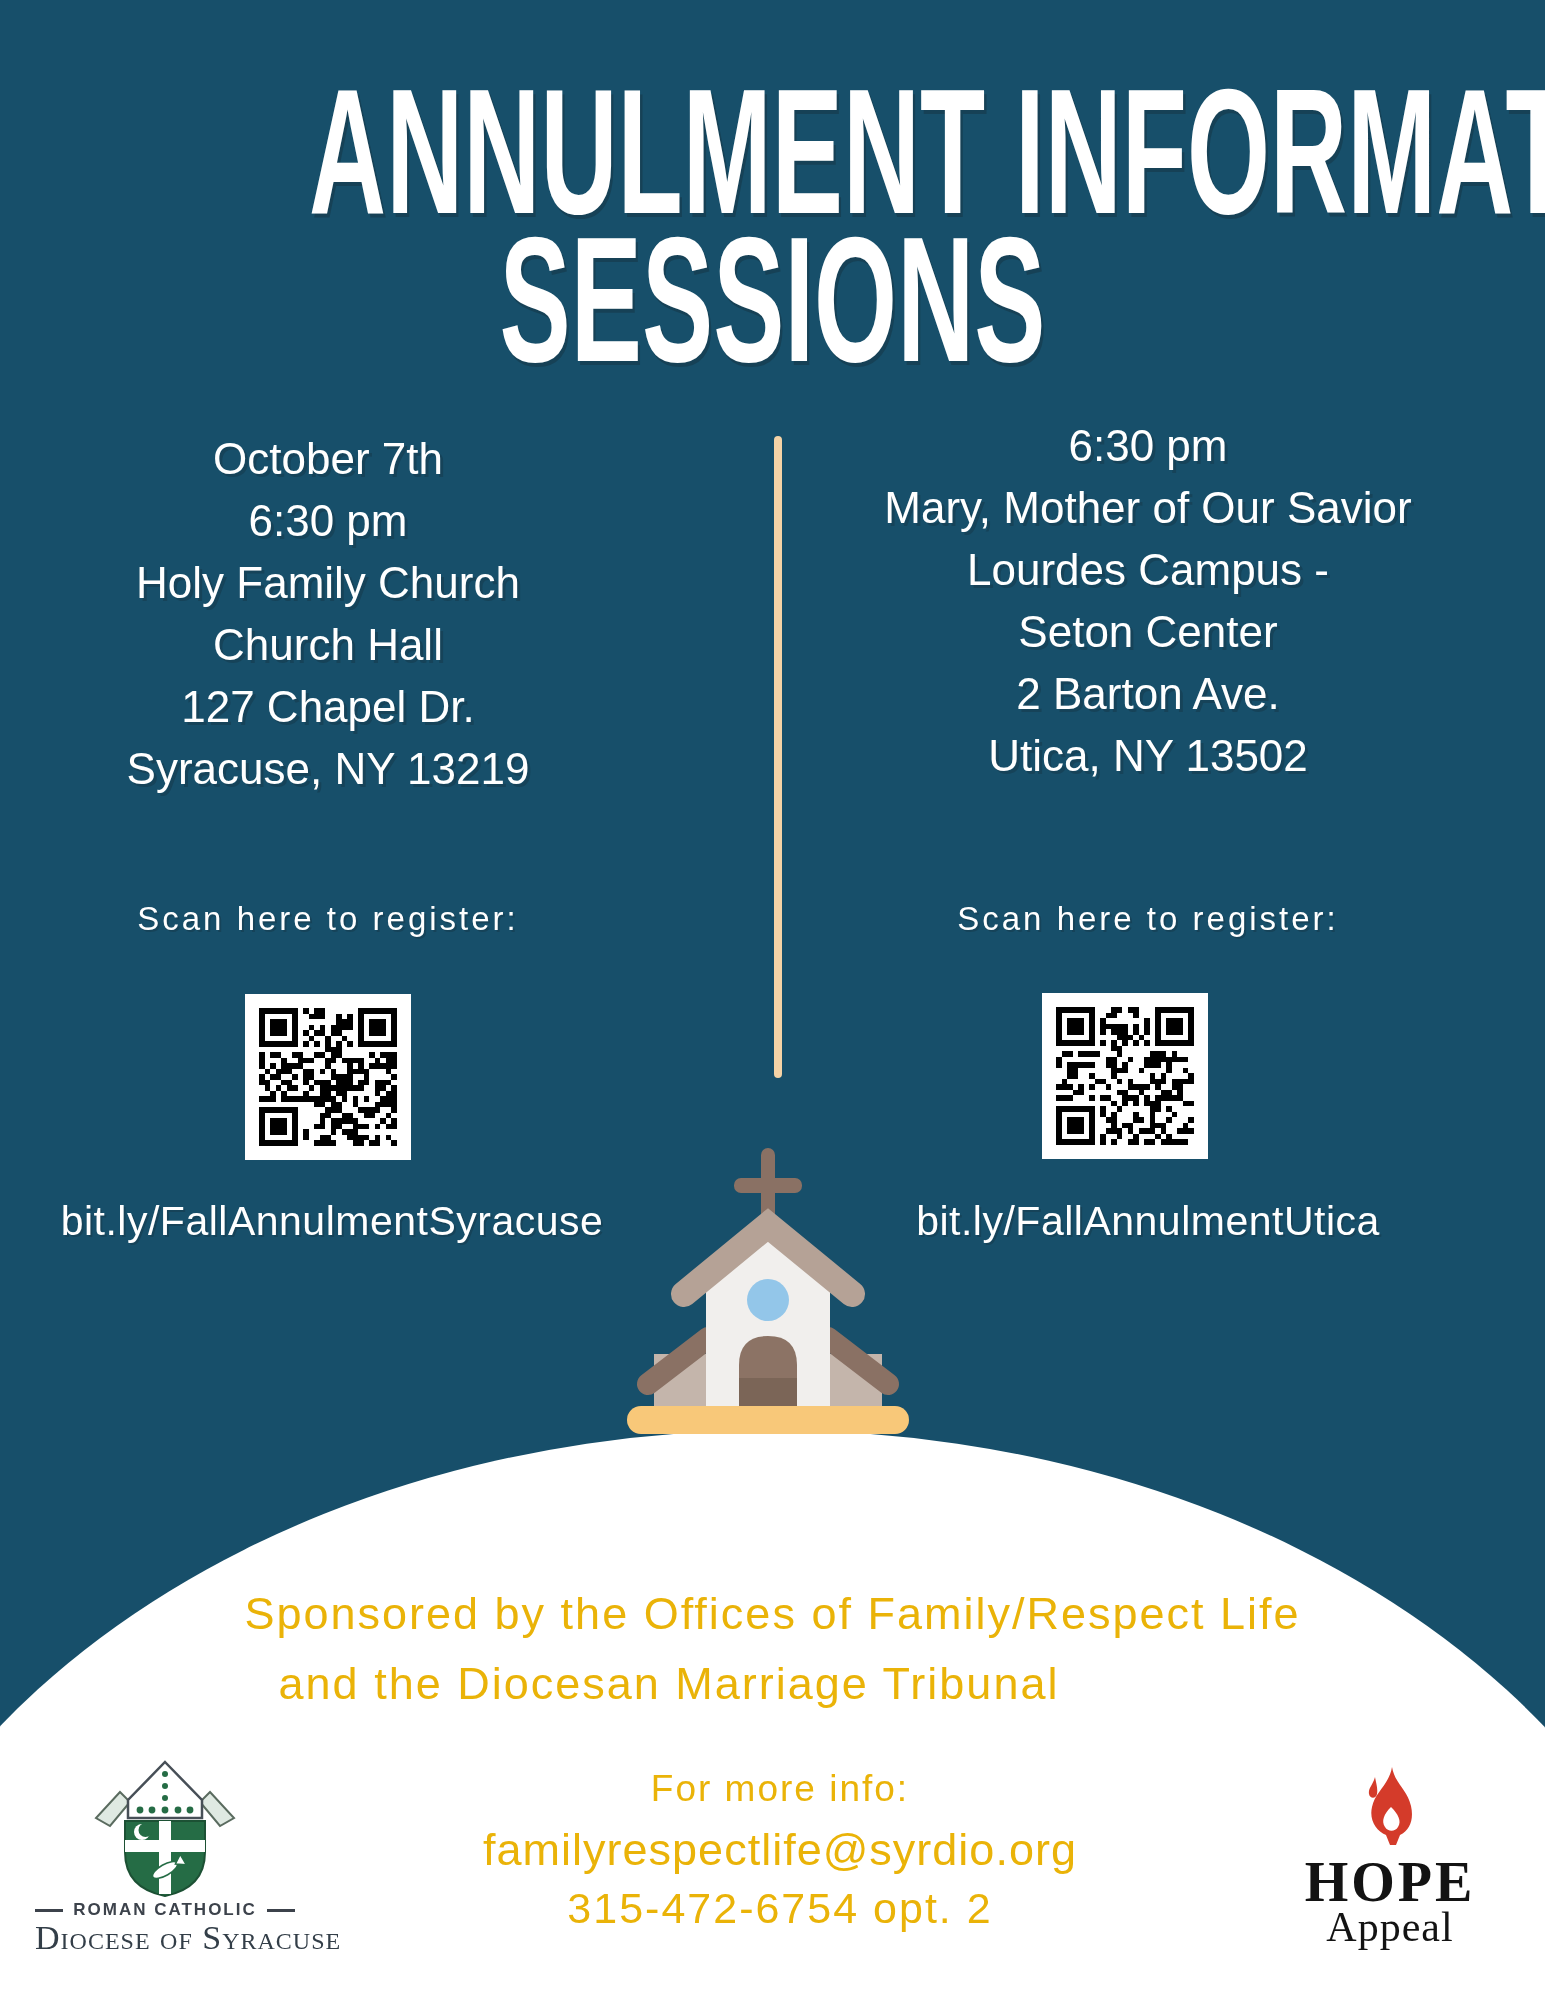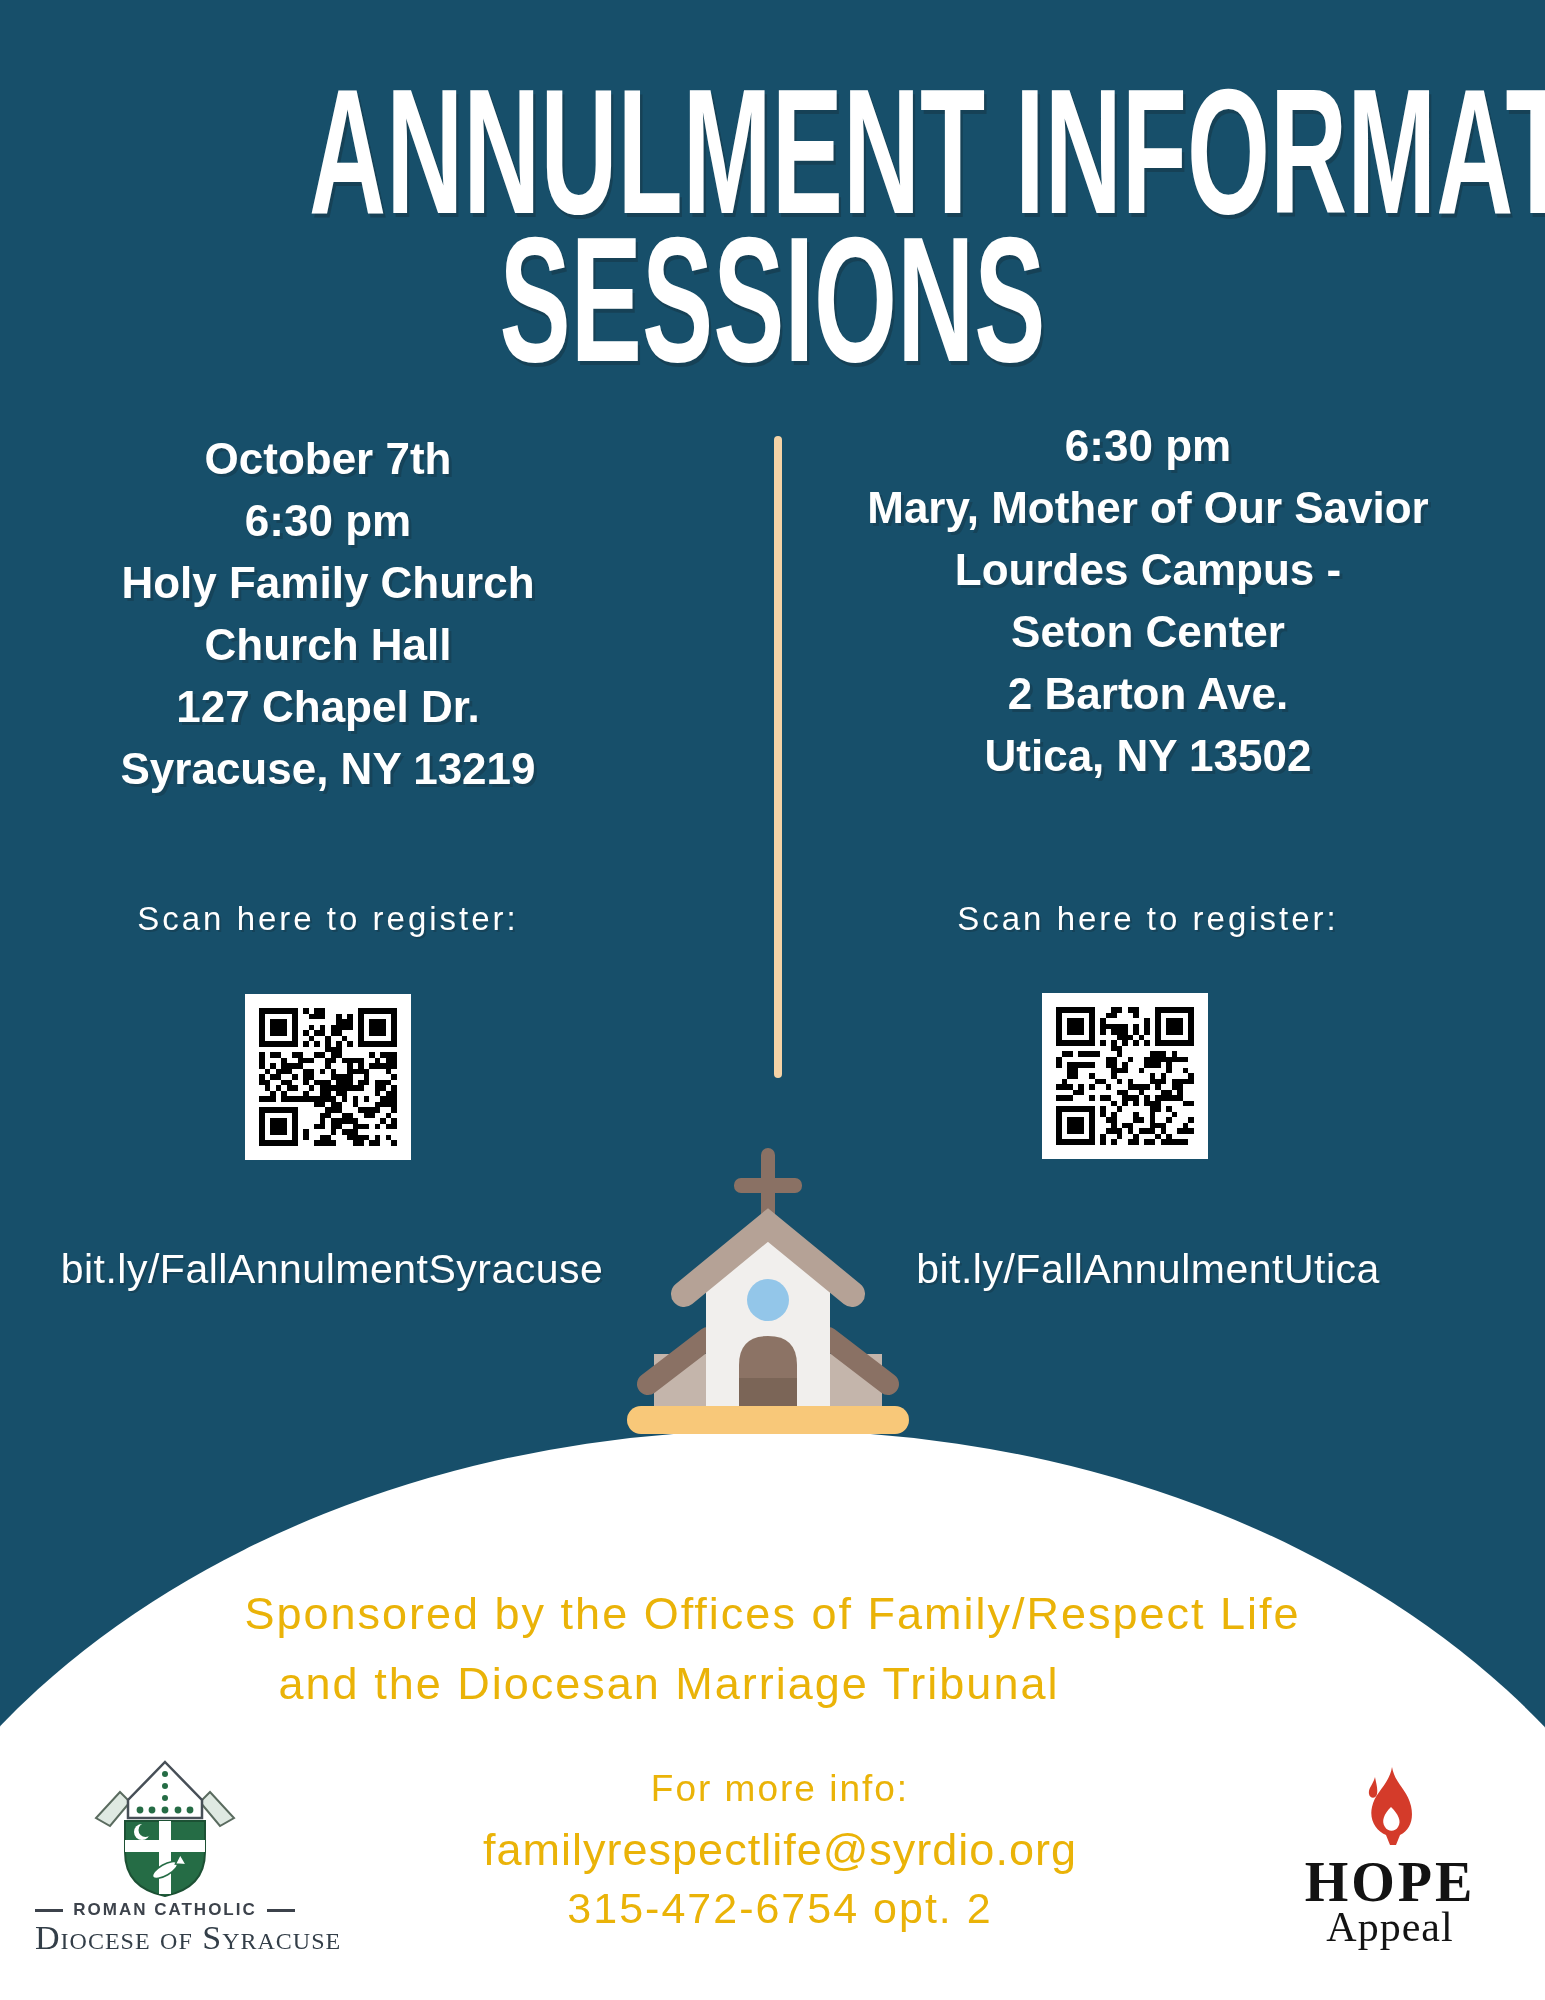--- a/index.html
+++ b/index.html
@@ -10,39 +10,39 @@
   }
   .abs{position:absolute;}
   
   .title{
     left:0;top:78px;width:1545px;text-align:center;color:#ffffff;
     font-weight:700;font-size:178px;line-height:148px;letter-spacing:0px;
     text-shadow:4px 4px 0 rgba(20,40,50,.35);
   }
   .title-line{transform:scaleX(0.60);transform-origin:50% 50%;white-space:nowrap;}
   
-  .col{color:#ffffff;font-weight:700;font-size:44px;line-height:62px;text-align:center;
+  .col{color:#ffffff;font-weight:400;font-size:44px;line-height:62px;text-align:center;
        text-shadow:3px 3px 0 rgba(20,40,50,.30);white-space:nowrap;}
   .col-left{left:28px;top:428px;width:600px;}
   .col-right{left:848px;top:415px;width:600px;}
   
   .divider{left:774px;top:436px;width:8px;height:642px;background:#f5d3a6;border-radius:4px;}
   
   .scan{color:#ffffff;font-size:33px;letter-spacing:3px;text-align:center;white-space:nowrap;
         text-shadow:2px 2px 0 rgba(20,40,50,.30);}
   .scan-left{left:28px;top:900px;width:600px;}
   .scan-right{left:848px;top:900px;width:600px;}
   
   .qr{background:#ffffff;width:166px;height:166px;padding:0;box-sizing:border-box;}
   .qr svg{position:absolute;left:14px;top:14px;width:138px;height:138px;}
   .qr-left{left:245px;top:994px;}
   .qr-right{left:1042px;top:993px;}
   
   .bitly{color:#ffffff;font-size:41px;letter-spacing:0.5px;text-align:center;white-space:nowrap;
-         text-shadow:2px 2px 0 rgba(20,40,50,.30);margin-top:48px;}
+         text-shadow:2px 2px 0 rgba(20,40,50,.30);}
   .bitly-left{left:32px;top:1198px;width:600px;}
   .bitly-right{left:848px;top:1198px;width:600px;}
   
   .dome{left:-178px;top:1430px;width:1900px;height:1420px;background:#ffffff;border-radius:50%;}
   
   .church{left:620px;top:1140px;width:300px;height:300px;z-index:3;}
   
   .gray{color:#eab308;z-index:4;text-align:center;white-space:nowrap;}
   .sponsored1{left:0;top:1588px;width:1545px;font-size:45px;letter-spacing:2px;}
   .sponsored2{left:0;top:1658px;width:1338px;font-size:45px;letter-spacing:2px;}

